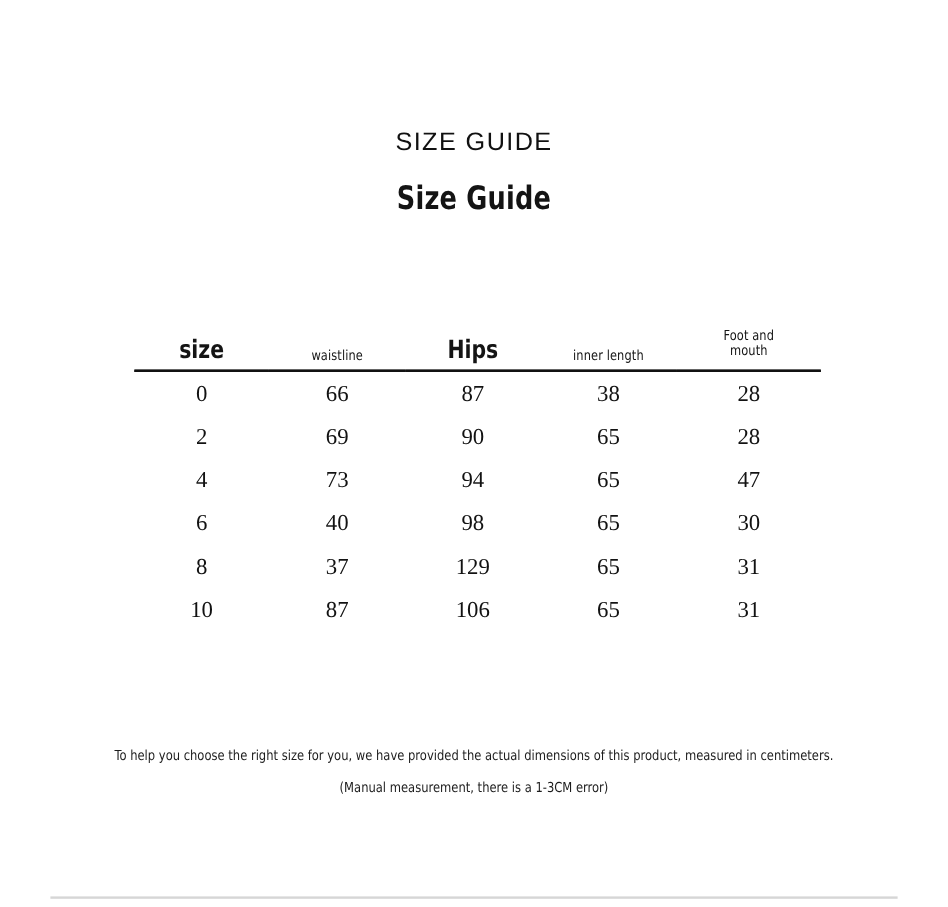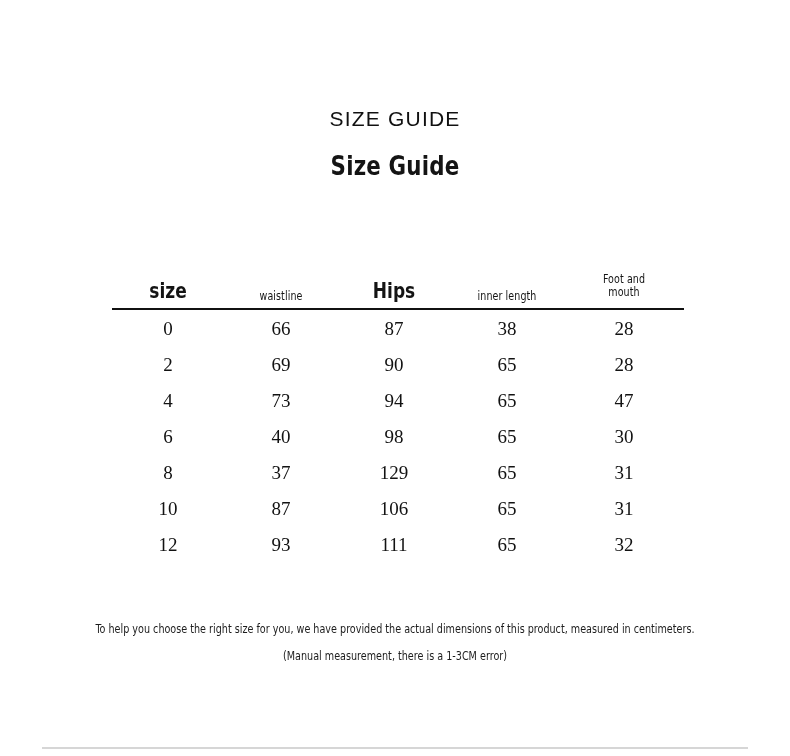--- a/index.html
+++ b/index.html
@@ -222,27 +222,20 @@
         <td>65</td>
         <td>31</td>
       </tr>
       <tr>
         <td>10</td>
         <td>87</td>
         <td>106</td>
         <td>65</td>
         <td>31</td>
       </tr>
-      <tr>
-        <td>12</td>
-        <td>93</td>
-        <td>111</td>
-        <td>65</td>
-        <td>32</td>
-      </tr>
     </tbody>
   </table>
 
   <div class="footnotes">
     <div class="footnote line-1">To help you choose the right size for you, we have provided the actual dimensions of this product, measured in centimeters.</div>
     <div class="footnote line-2">(Manual measurement, there is a 1-3CM error)</div>
   </div>
 
   <div class="bottom-divider"></div>
 

